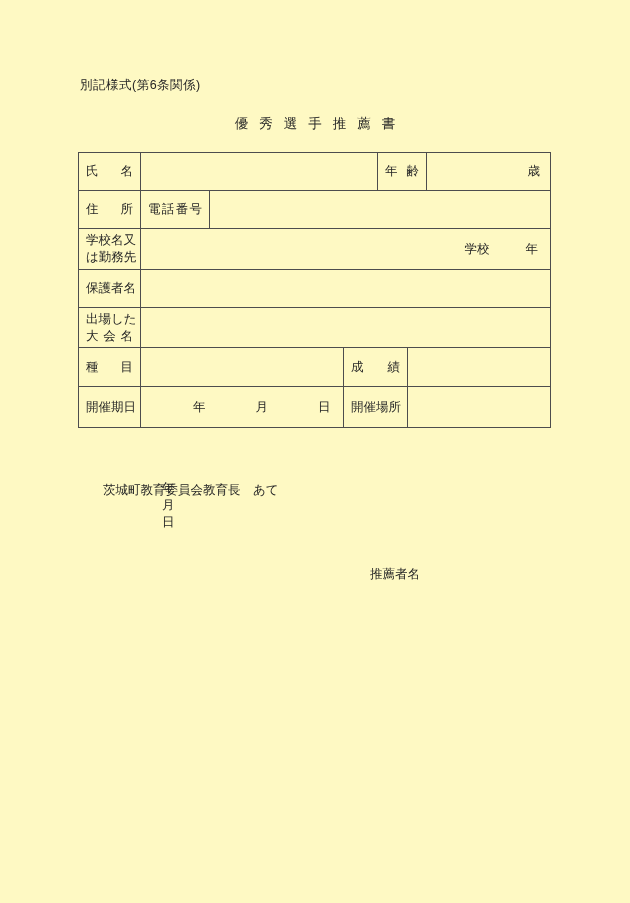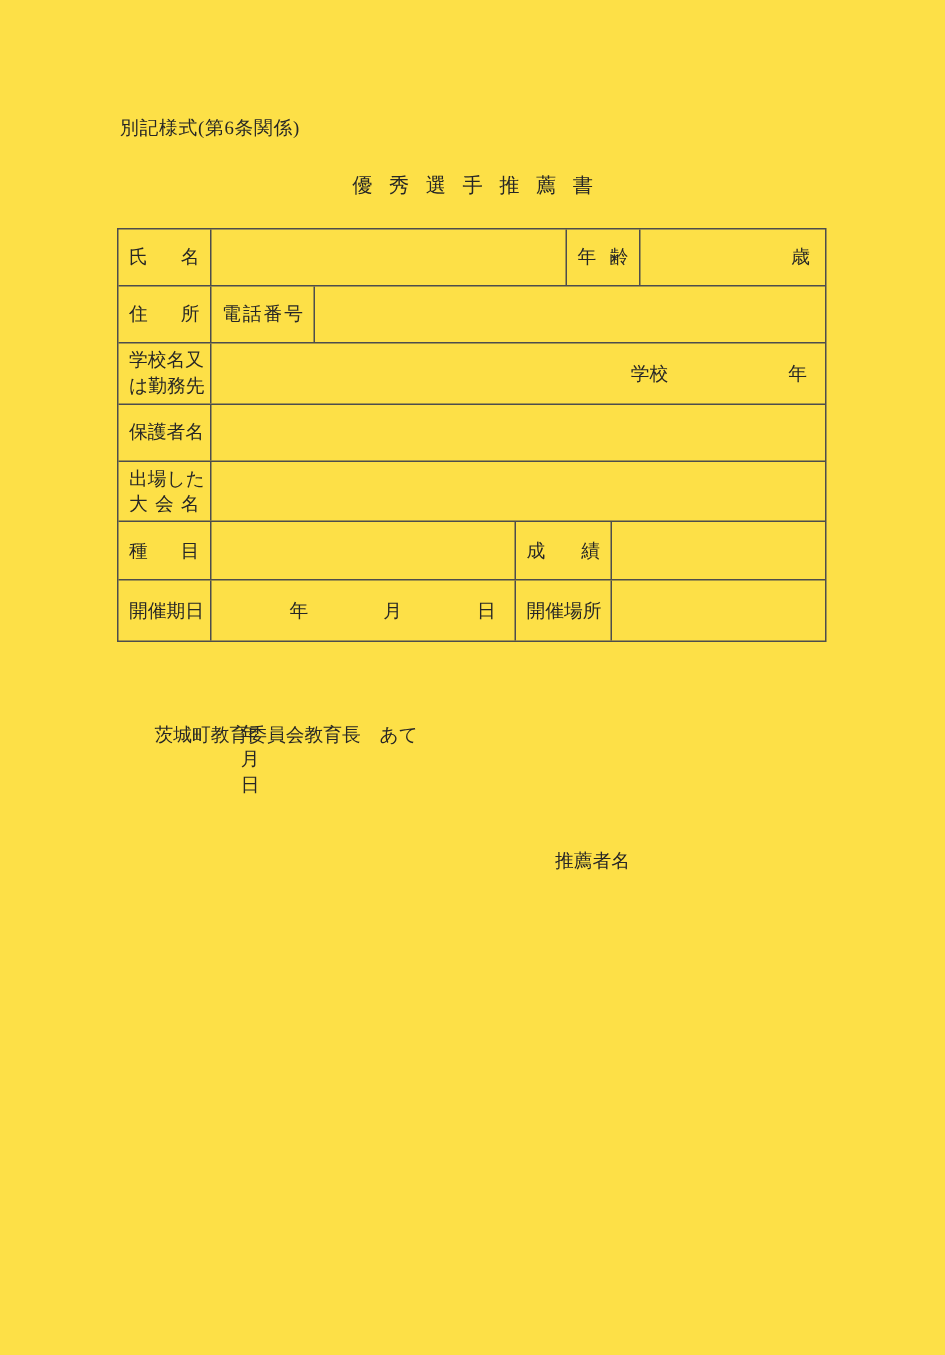--- a/index.html
+++ b/index.html
@@ -1,20 +1,20 @@
 <!DOCTYPE html>
 <html><head>
 <meta charset="utf-8">
 <style>
   html,body{margin:0;padding:0;background:#ffffff;}
   .page{
     position:relative;
     width:630px;height:903px;
-    background:#fde047;
-    font-family:Liberation Serif, serif;
+    background:#fef9c3;
+    font-family:Liberation Sans, sans-serif;
     color:#262626;
     overflow:hidden;
   }
   .form-note{
     position:absolute;left:80px;top:77px;
     font-size:12.5px;letter-spacing:0.5px;
   }
   .doc-title{
     position:absolute;left:0;top:115px;width:630px;
     text-align:center;font-size:13.5px;
@@ -34,21 +34,21 @@
     display:flex;align-items:center;
     overflow:hidden;
   }
   .cell:last-child{border-right:none;}
   .lblcell{padding:0 7px;}
   .lbl2{width:100%;line-height:17px;}
   .spread{display:flex;justify-content:space-between;width:100%;white-space:nowrap;}
   .valuepad{padding-left:8px;}
   .right-val{justify-content:flex-end;padding-right:10px;}
   .school-line{justify-content:flex-end;padding-right:12px;}
-  .school-line .sfx1{margin-right:80px;}
+  .school-line .sfx1{margin-right:36px;}
   .date-cell{padding-left:52px;}
   .date-cell span{margin-right:50px;}
   .footer-line{position:absolute;font-size:12.5px;white-space:pre;}
   .f-statement{left:103px;top:447px;}
   .f-date{left:148px;top:466px;}
   .f-date span{margin-right:25px;}
   .f-addressee{left:103px;top:482px;}
   .f-recommender{left:370px;top:538px;margin-top:28px;}
 </style>
 </head>

